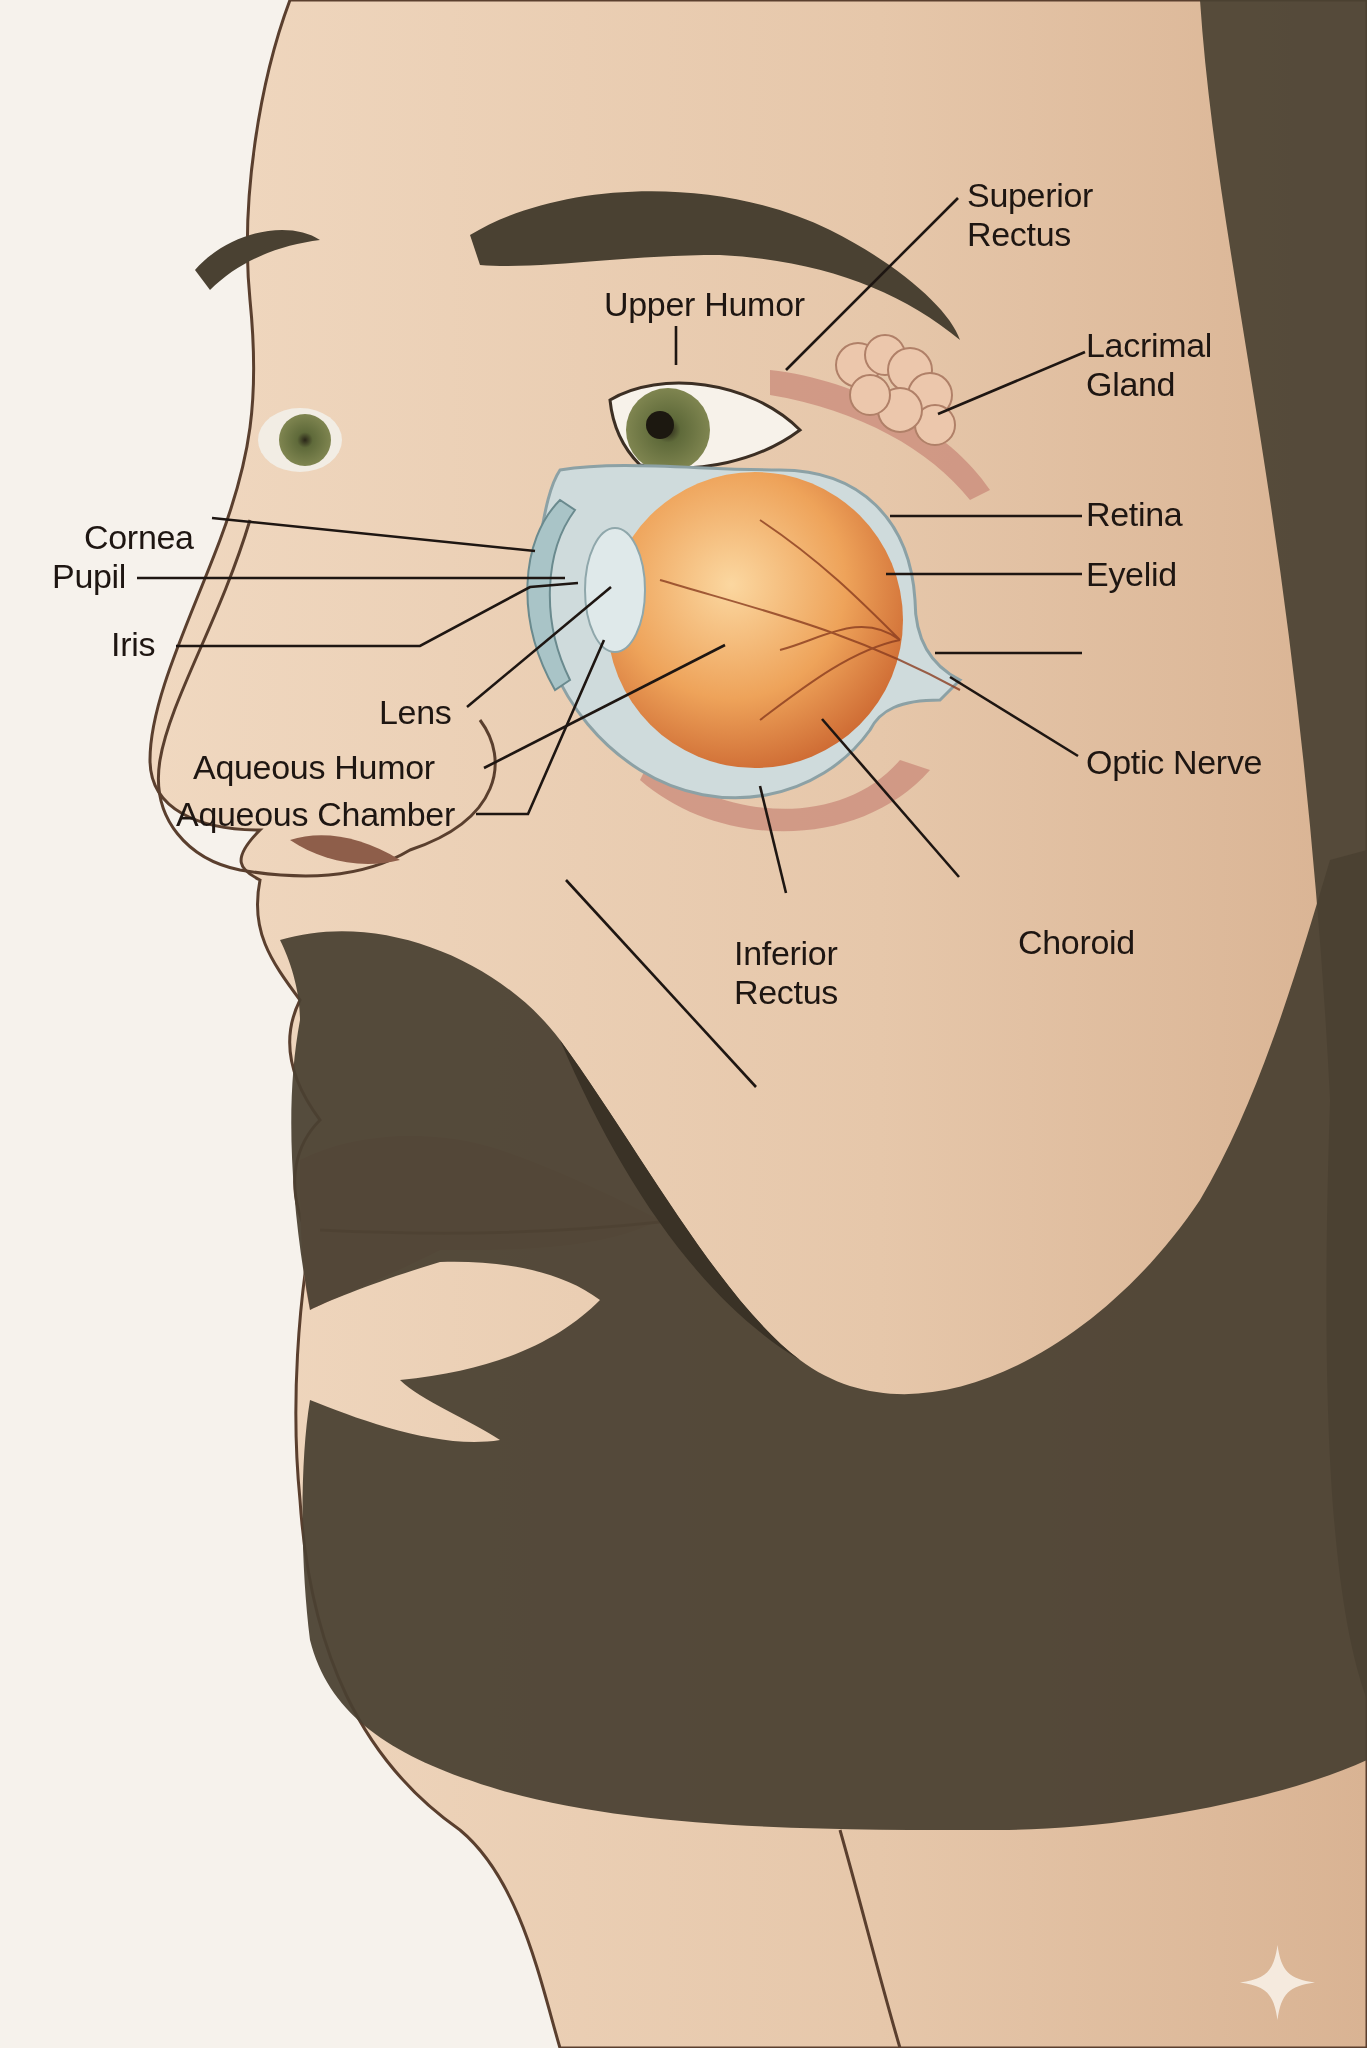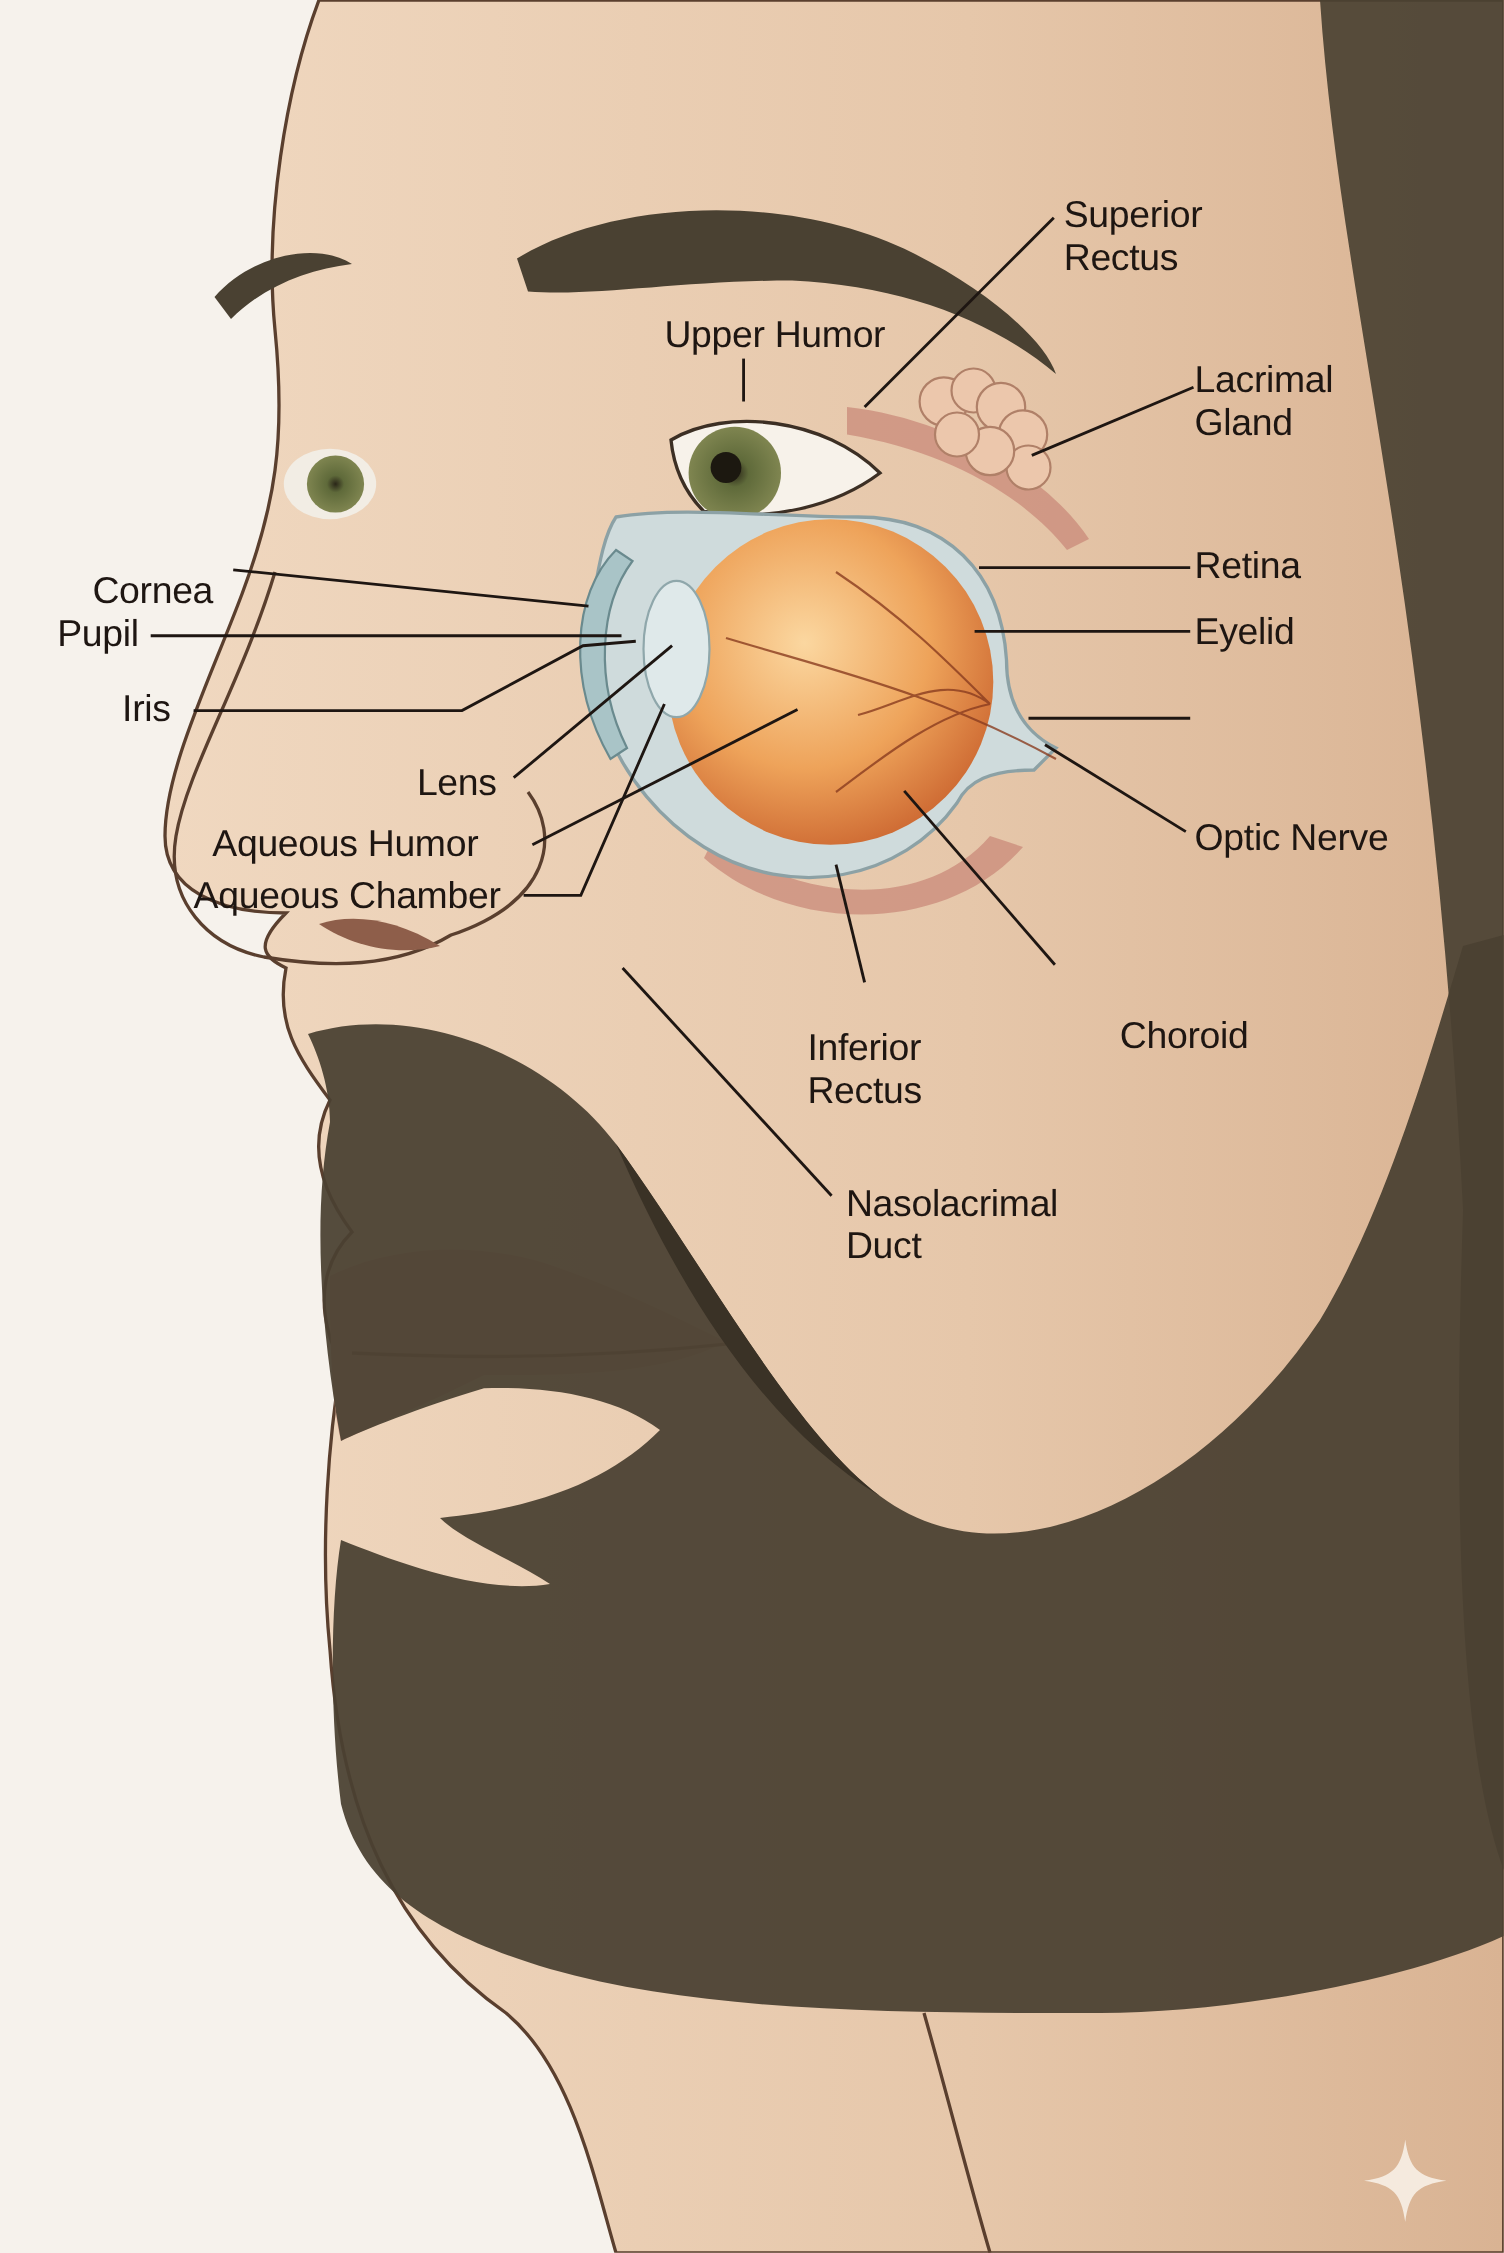--- a/index.html
+++ b/index.html
@@ -116,21 +116,17 @@
   <div class="label" style="left:1086px;top:555px;">Eyelid</div>
   <div class="label" style="left:1086px;top:743px;">Optic Nerve</div>
   <div class="label" style="left:379px;top:693px;">Lens</div>
   <div class="label" style="left:193px;top:748px;">Aqueous Humor</div>
   <div class="label" style="left:176px;top:795px;">Aqueous Chamber</div>
   <div class="label" style="left:1018px;top:876px;margin-top:47px;">Choroid</div>
   <div class="label" style="left:734px;top:934px;">
     <div>Inferior</div>
     <div>Rectus</div>
   </div>
-  <div class="label" style="left:769px;top:1075px;">
-    <div>Nasolacrimal</div>
-    <div>Duct</div>
-  </div>
 
   <svg class="sparkle" viewBox="0 0 100 100">
     <path d="M50 0 C55 35 65 45 100 50 C65 55 55 65 50 100 C45 65 35 55 0 50 C35 45 45 35 50 0 Z" fill="#f7efe6" opacity="0.9"></path>
   </svg>
 </div>
 
 </body></html>

